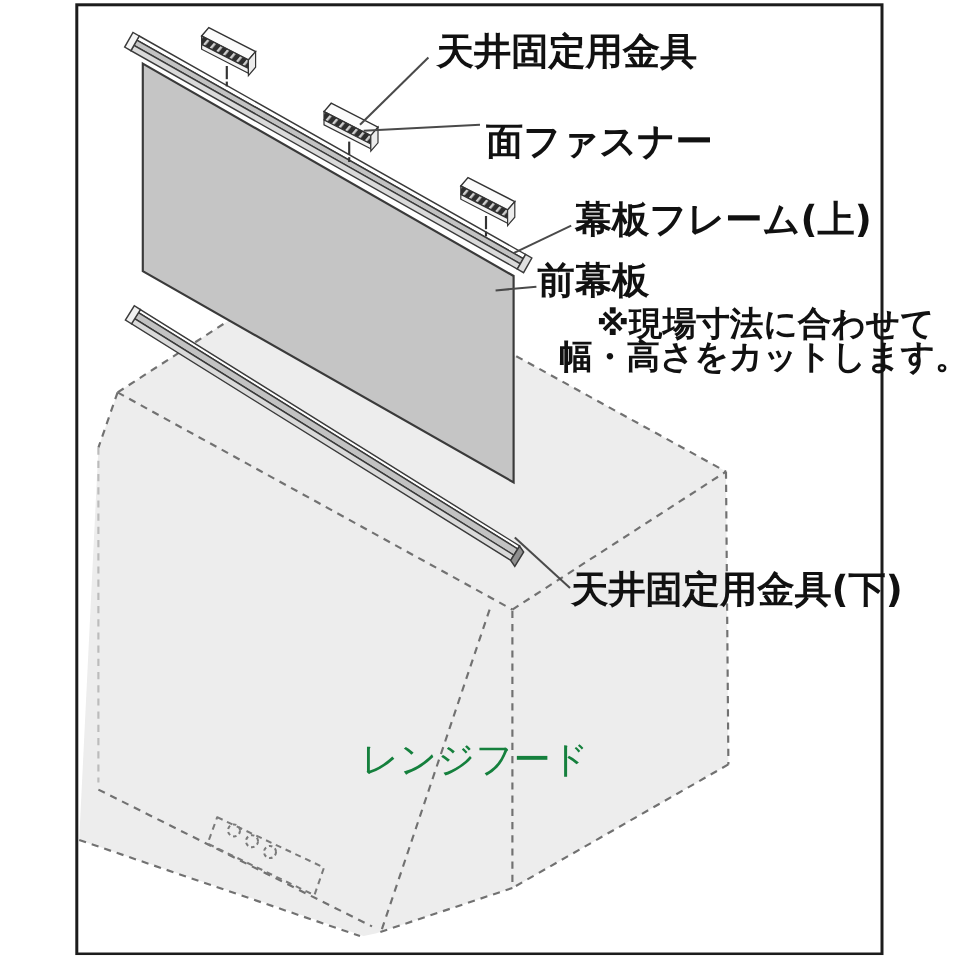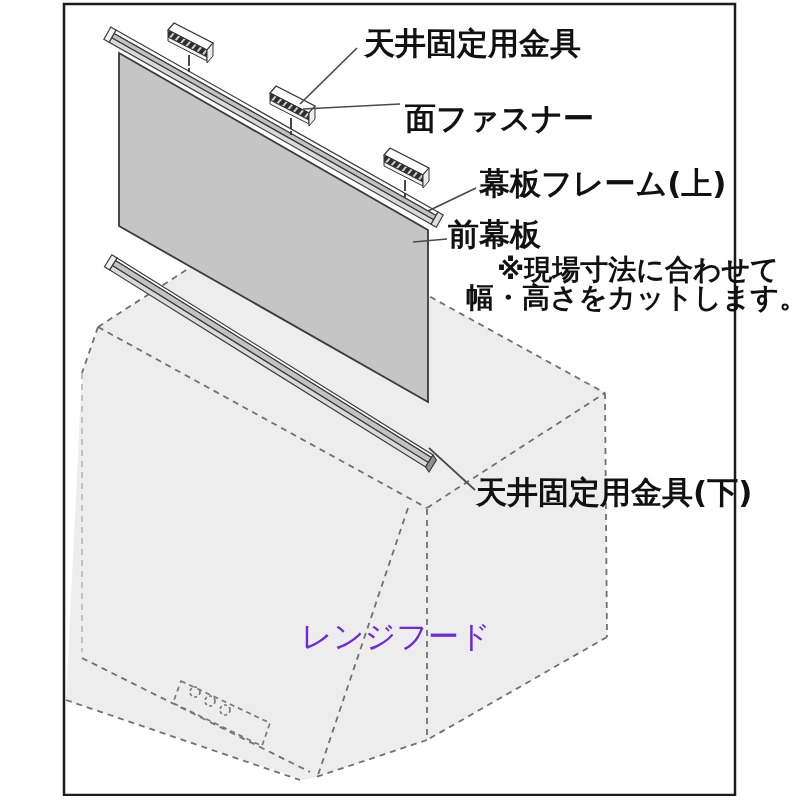--- a/index.html
+++ b/index.html
@@ -2,21 +2,21 @@
 <html><head>
 <meta charset="utf-8">
 <style>
   html,body{margin:0;padding:0;background:#fff;}
   .stage{position:relative;width:800px;height:796px;background:#ffffff;overflow:hidden;
          font-family:"DejaVu Sans","Liberation Sans",sans-serif;}
   .stage svg{position:absolute;left:0;top:0;}
   .lbl{position:absolute;white-space:nowrap;color:#111;font-weight:bold;
        font-size:31px;line-height:1.05;letter-spacing:0px;}
   .lbl.note{font-size:28px;}
-  .lbl.hood{color:#6d28d9;font-weight:normal;}
+  .lbl.hood{color:#15803d;font-weight:normal;font-family:Liberation Mono, monospace;}
 </style>
 </head>
 <body>
 
 <div class="stage">
   <svg width="800" height="800" viewBox="0 0 800 800">
     <defs>
       <pattern id="velcroHatch" patternUnits="userSpaceOnUse" width="6" height="6" patternTransform="rotate(40)">
         <rect width="6" height="6" fill="#2e2e2e"></rect>
         <line x1="1" y1="0" x2="1" y2="6" stroke="#cfcfcf" stroke-width="2"></line>

